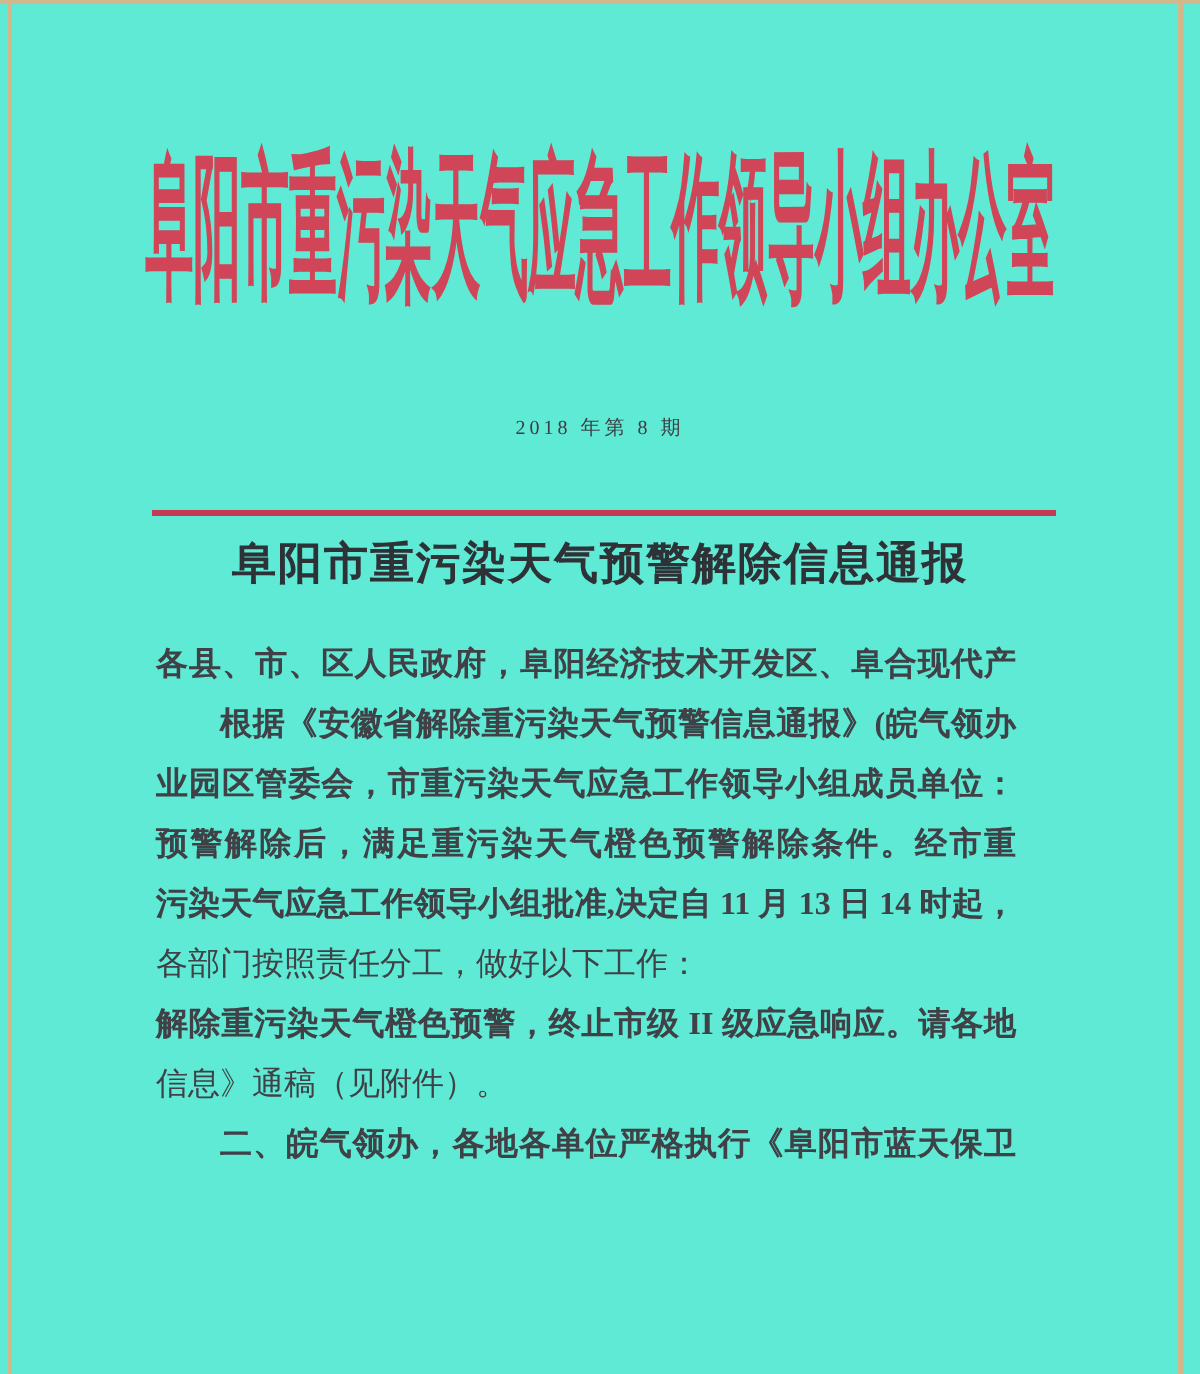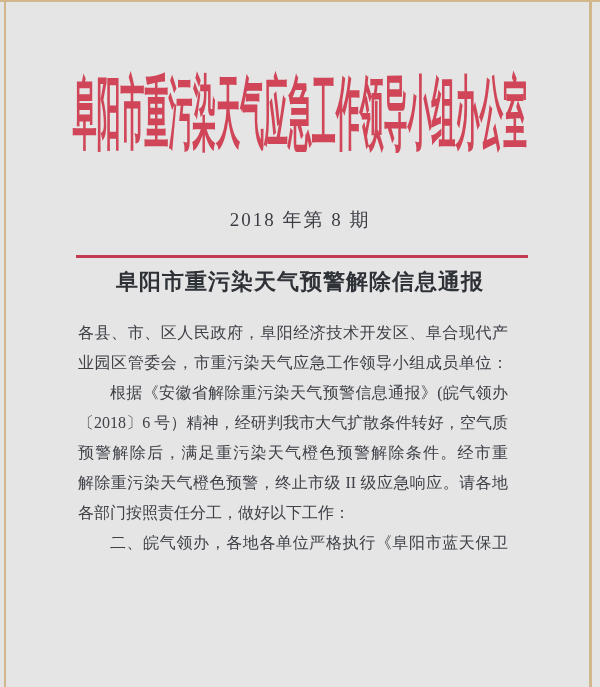--- a/index.html
+++ b/index.html
@@ -1,20 +1,20 @@
 <!DOCTYPE html>
 <html><head>
 <meta charset="utf-8">
 <style>
   html, body { margin: 0; padding: 0; background: #ffffff; }
   .stage {
     position: relative;
     width: 600px;
     height: 687px;
-    background: #e5e5e5;
+    background: #5eead4;
     overflow: hidden;
     font-family: "Liberation Serif", "DejaVu Serif", serif;
   }
   
   .edge { position: absolute; background: var(--border-tan, #d2b78c); }
   .edge.top    { left: 0; top: 0; width: 100%; height: 2px; }
   .edge.left   { left: 4px; top: 0; width: 2px; height: 100%; }
   .edge.right  { left: 589px; top: 0; width: 3px; height: 100%; }
 
   
@@ -35,21 +35,21 @@
     transform: scale(0.92, 3.05);
     transform-origin: center center;
   }
 
   
   .issue {
     position: absolute;
     left: 0; top: 207px;
     width: 100%;
     text-align: center;
-    font-size: 19px;
+    font-size: 10px;
     letter-spacing: 2px;
     color: #3c3e44;
   }
 
   
   .rule {
     position: absolute;
     left: 76px; top: 255px;
     width: 452px; height: 3px;
     background: var(--rule-red, #c43a52);
@@ -79,20 +79,21 @@
     height: 30px;
     line-height: 30px;
     white-space: nowrap;
     text-align: left;
   }
   .bline.fill {
     white-space: normal;
     text-align: justify;
     text-align-last: justify;
     text-justify: inter-character;
+    font-weight: bold;
   }
   .bline.indent { padding-left: 32px; }
   .bline.fill.indent { width: 398px; }
 </style>
 </head>
 <body>
 
 <div class="stage" style="--masthead-red: #d04658; --rule-red: #c43a52; --border-tan: #d2b78c;">
   <div class="edge top"></div>
   <div class="edge left"></div>
@@ -103,21 +104,22 @@
   </div>
 
   <div class="issue">2018 年第 8 期</div>
 
   <div class="rule"></div>
 
   <div class="doc-title">阜阳市重污染天气预警解除信息通报</div>
 
   <div class="body-text">
       <div class="bline fill">各县、市、区人民政府，阜阳经济技术开发区、阜合现代产</div>
+      <div class="bline fill indent">根据《安徽省解除重污染天气预警信息通报》(皖气领办</div>
       <div class="bline fill">业园区管委会，市重污染天气应急工作领导小组成员单位：</div>
-      <div class="bline fill indent">根据《安徽省解除重污染天气预警信息通报》(皖气领办</div>
-      <div class="bline fill">〔2018〕6 号）精神，经研判我市大气扩散条件转好，空气质</div>
       <div class="bline fill">预警解除后，满足重污染天气橙色预警解除条件。经市重</div>
+      <div class="bline fill">污染天气应急工作领导小组批准,决定自 11 月 13 日 14 时起，</div>
+      <div class="bline">各部门按照责任分工，做好以下工作：</div>
       <div class="bline fill">解除重污染天气橙色预警，终止市级 II 级应急响应。请各地</div>
-      <div class="bline">各部门按照责任分工，做好以下工作：</div>
+      <div class="bline">信息》通稿（见附件）。</div>
       <div class="bline fill indent">二、皖气领办，各地各单位严格执行《阜阳市蓝天保卫</div>
     </div>
 </div>
 
 </body></html>

